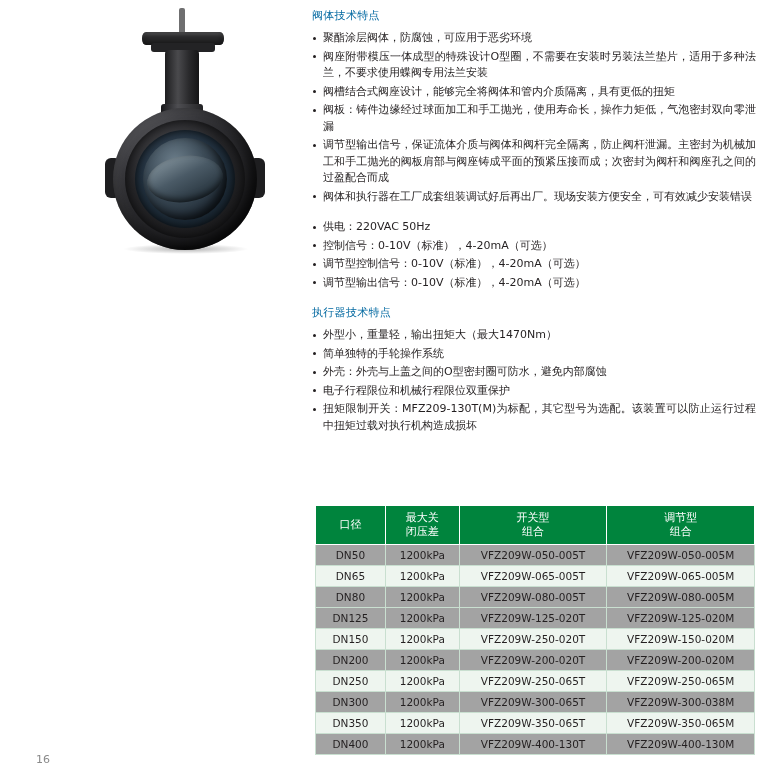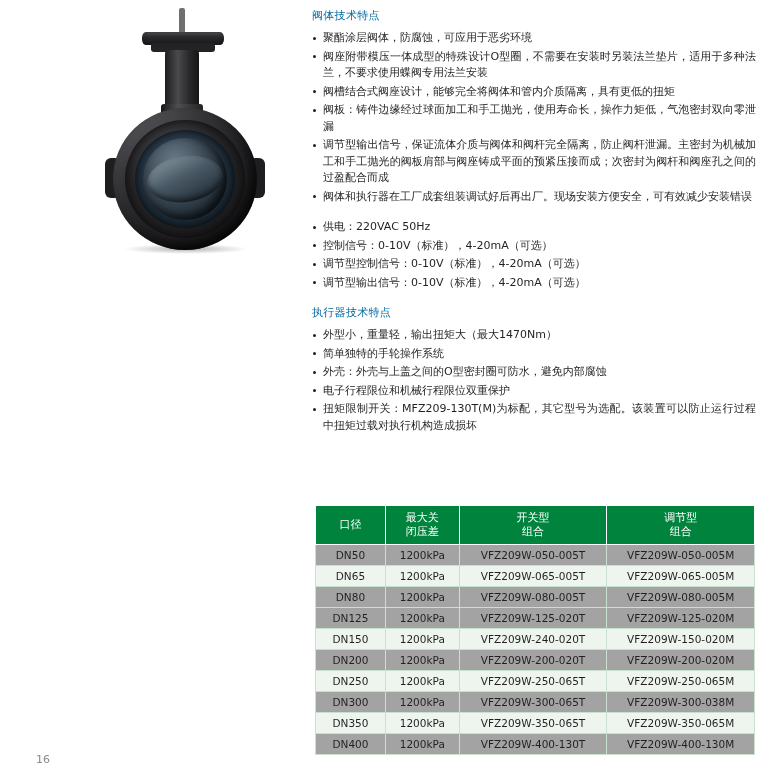--- a/index.html
+++ b/index.html
@@ -357,21 +357,21 @@
         </tr>
         <tr class="odd">
           <td>DN125</td>
           <td>1200kPa</td>
           <td>VFZ209W-125-020T</td>
           <td>VFZ209W-125-020M</td>
         </tr>
         <tr class="even">
           <td>DN150</td>
           <td>1200kPa</td>
-          <td>VFZ209W-240-020T</td>
+          <td>VFZ209W-250-020T</td>
           <td>VFZ209W-150-020M</td>
         </tr>
         <tr class="odd">
           <td>DN200</td>
           <td>1200kPa</td>
           <td>VFZ209W-200-020T</td>
           <td>VFZ209W-200-020M</td>
         </tr>
         <tr class="even">
           <td>DN250</td>

